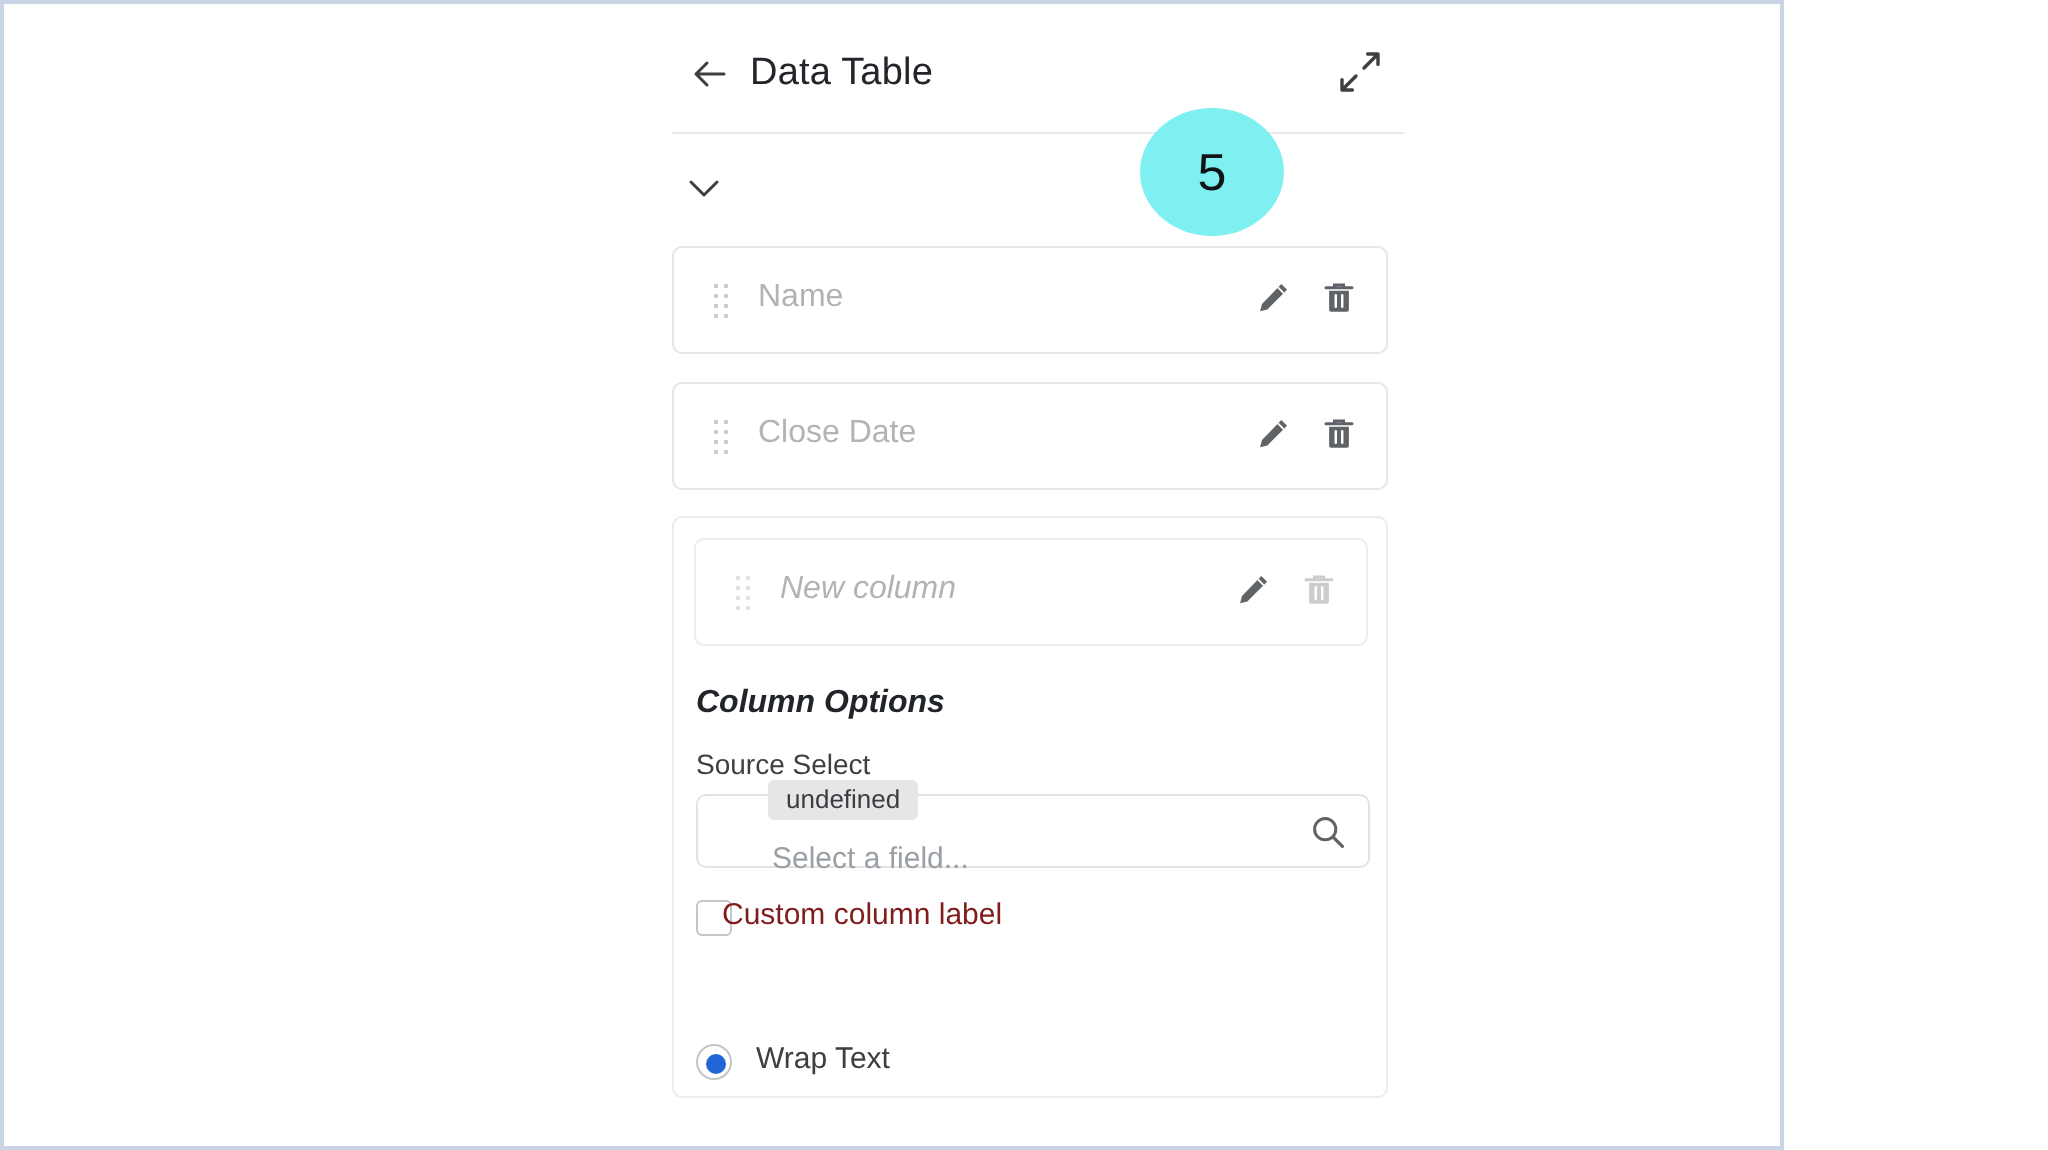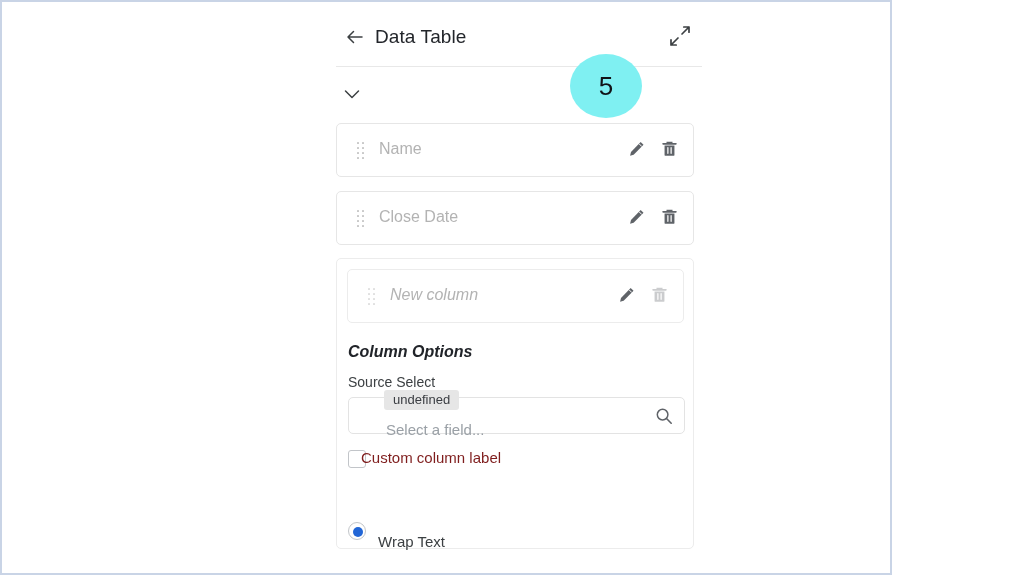--- a/index.html
+++ b/index.html
@@ -314,21 +314,21 @@
     left: 4px;
     top: 4px;
     width: 10px;
     height: 10px;
     border-radius: 50%;
     background: #2266d6;
   }
   .radio-label {
     position: absolute;
     left: 30px;
-    top: 12px;
+    top: 0px;
     font-size: 15px;
     color: #3c4043;
     white-space: nowrap;
   }
 </style>
 </head>
 <body>
 
 <div id="screen">
 

